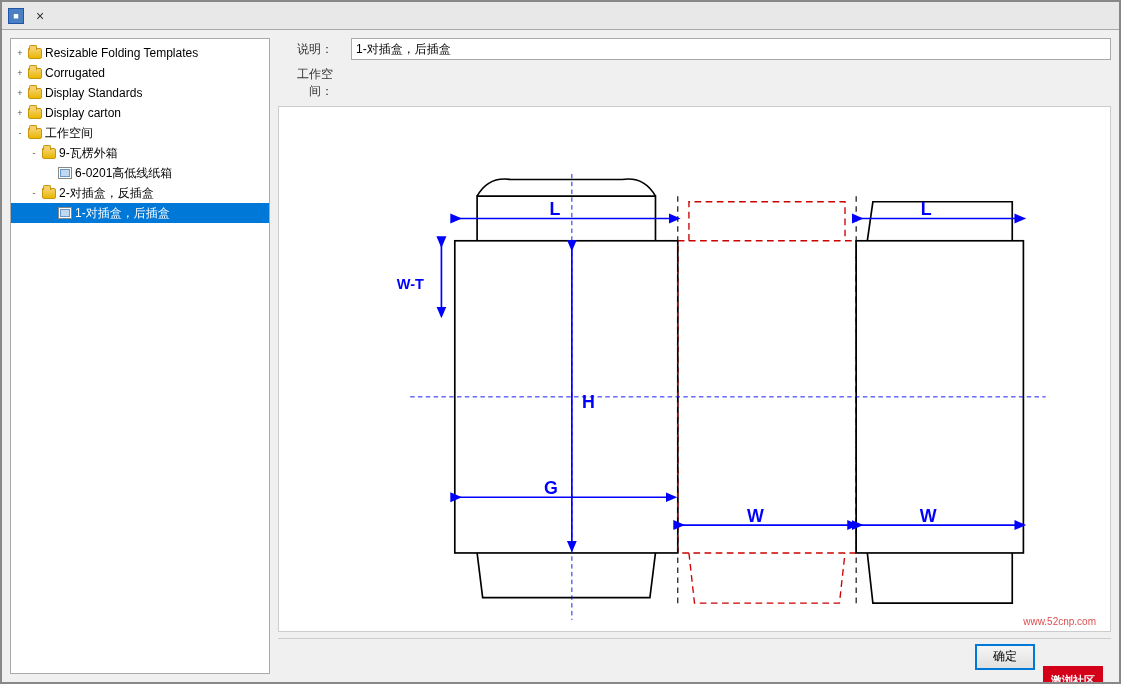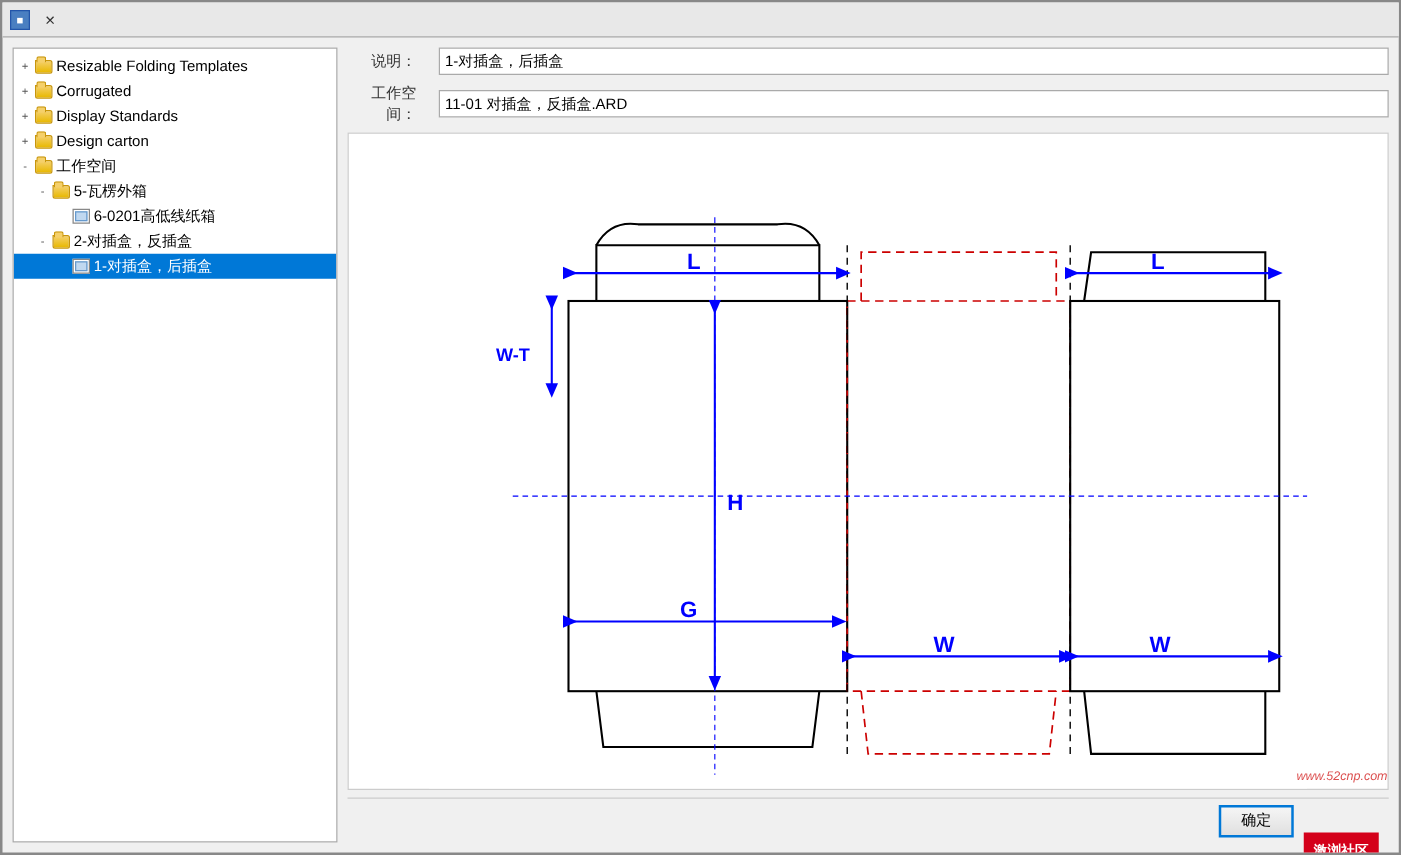--- a/index.html
+++ b/index.html
@@ -237,37 +237,37 @@
             <div class="folder-icon"></div>
           </span>
         <span class="tree-label">Display Standards</span>
       </div>
       <div class="tree-item">
         <span class="tree-indent" style="width:2px"></span>
         <span class="tree-toggle">+</span>
         <span class="tree-icon">
             <div class="folder-icon"></div>
           </span>
-        <span class="tree-label">Design carton</span>
+        <span class="tree-label">Display carton</span>
       </div>
       <div class="tree-item">
         <span class="tree-indent" style="width:2px"></span>
         <span class="tree-toggle">-</span>
         <span class="tree-icon">
             <div class="folder-icon"></div>
           </span>
         <span class="tree-label">工作空间</span>
       </div>
       <div class="tree-item">
         <span class="tree-indent" style="width:16px"></span>
         <span class="tree-toggle">-</span>
         <span class="tree-icon">
             <div class="folder-icon"></div>
           </span>
-        <span class="tree-label">5-瓦楞外箱</span>
+        <span class="tree-label">9-瓦楞外箱</span>
       </div>
       <div class="tree-item">
         <span class="tree-indent" style="width:32px"></span>
         <span class="tree-toggle" style="width:14px"></span>
         <span class="tree-icon">
             <div class="leaf-icon">
               <div class="leaf-icon-inner"></div>
             </div>
           </span>
         <span class="tree-label">6-0201高低线纸箱</span>
@@ -294,21 +294,20 @@
 
     <div class="right-panel">
 
       <div class="form-row">
         <span class="form-label">说明：</span>
         <input class="form-input" type="text" style="font-family: inherit; font-size: 12px;" value="1-对插盒，后插盒">
       </div>
 
       <div class="form-row">
         <span class="form-label">工作空间：</span>
-        <input class="form-input" type="text" style="font-family: inherit; font-size: 12px;" value="11-01 对插盒，反插盒.ARD">
       </div>
 
       <div class="canvas-area">
         <svg class="diagram-svg" viewBox="0 0 630 470" xmlns="http://www.w3.org/2000/svg">
 
           <rect width="630" height="470" fill="white"></rect>
 
           <rect x="100" y="120" width="200" height="280" fill="none" stroke="black" stroke-width="1.5"></rect>
 
           <path d="M120,120 L120,80 L280,80 L280,120" fill="none" stroke="black" stroke-width="1.5"></path>
@@ -358,21 +357,21 @@
               <path d="M0,1 L0,7 L7,4 Z" fill="blue"></path>
             </marker>
           </defs>
 
           <line x1="60" y1="260" x2="630" y2="260" stroke="blue" stroke-width="0.8" stroke-dasharray="4,3"></line>
 
           <line x1="205" y1="60" x2="205" y2="460" stroke="blue" stroke-width="0.8" stroke-dasharray="4,3"></line>
         </svg>
 
         
-        <div class="watermark" style="position:absolute;bottom:4px;right:0;font-size:10px;color:#cc0000;font-style:italic;">www.52cnp.com</div>
+        <div class="watermark" style="position:absolute;bottom:4px;right:14px;font-size:10px;color:#cc0000;">www.52cnp.com</div>
       </div>
 
       <div class="bottom-bar">
         <button class="btn primary">确定</button>
         <div style="display:flex;align-items:center;background:#d4001a;height:28px;padding:0 8px;cursor:pointer;margin-top:47px;">
           <span style="color:white;font-size:11px;font-weight:bold;">激浏社区</span>
         </div>
       </div>
     </div>
   </div>

